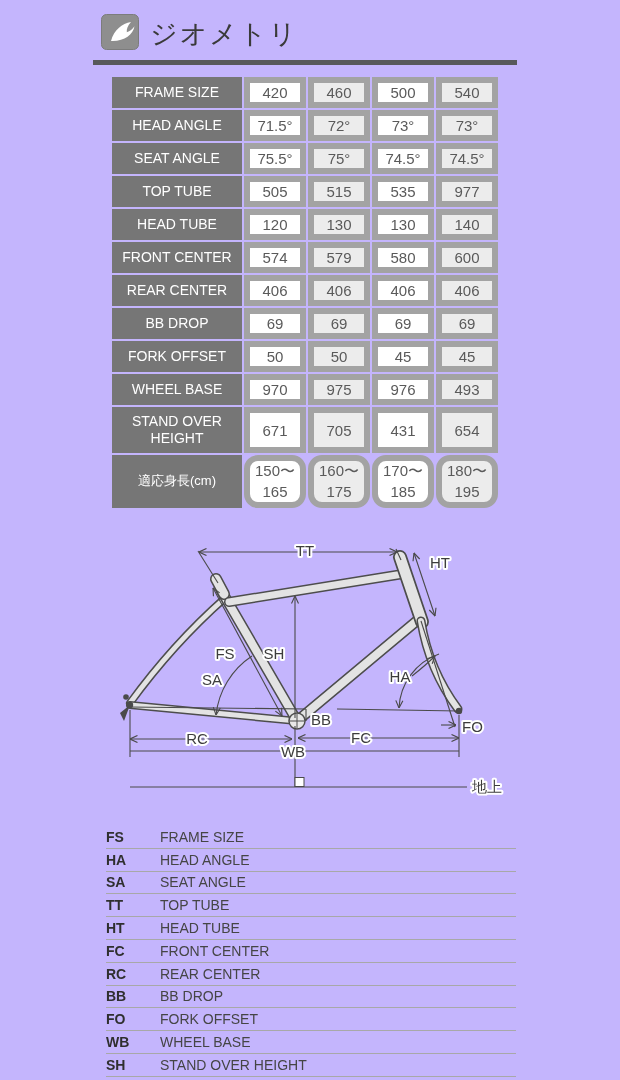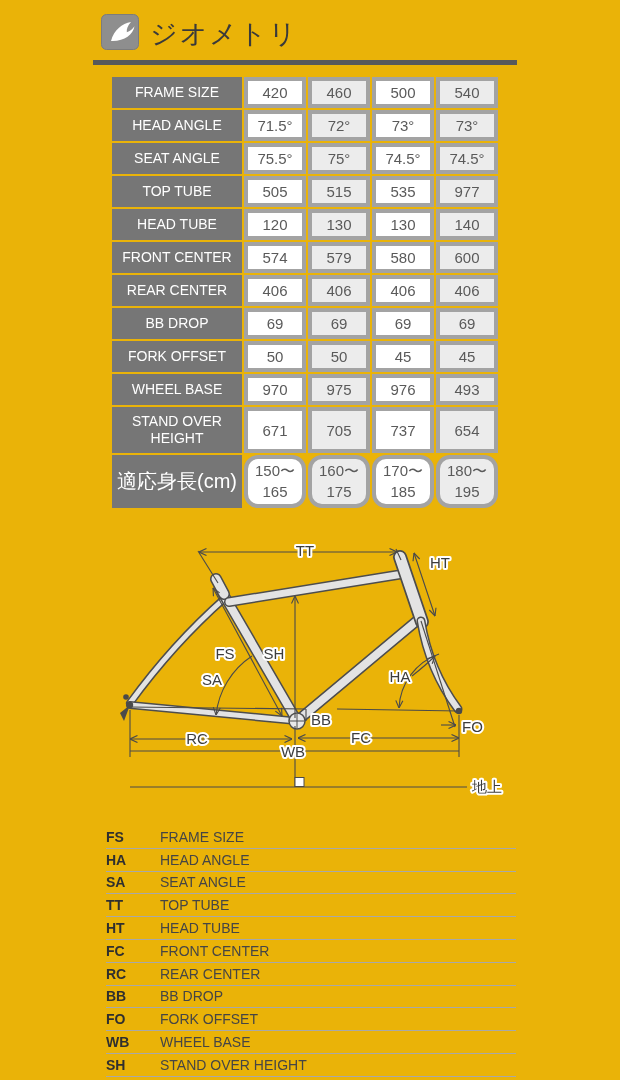--- a/index.html
+++ b/index.html
@@ -1,35 +1,35 @@
 <!DOCTYPE html>
 <html><head>
 <meta charset="utf-8">
 <style>
   html,body { margin:0; padding:0; background:#fff; }
   .page {
-    position:relative; width:620px; height:1080px; background:#eab308; overflow:hidden;
+    position:relative; width:620px; height:1080px; background:#c4b5fd; overflow:hidden;
     font-family:"Liberation Sans", sans-serif;
   }
   
   .hdr { position:absolute; left:101px; top:14px; display:flex; align-items:center; gap:11px; }
   .hdr-title { font-size:27px; color:#3a3a3a; letter-spacing:2px; }
   .rule { position:absolute; left:93px; top:60px; width:424px; height:5px; background:#58595b; }
 
   
   .geo-table { position:absolute; left:110px; top:75px; border-collapse:separate; border-spacing:2px; }
   .geo-table th, .geo-table td { box-sizing:border-box; padding:0 3px; }
   th.rowhdr {
     width:130px; background:#767676; color:#ffffff; font-weight:normal;
     font-size:14px; text-align:center; line-height:1.25;
   }
-  th.rowhdr.jp { font-size:20px;margin-left:18px; }
+  th.rowhdr.jp { font-size:13px;margin-left:18px; }
   td.val {
     width:62px; text-align:center; font-size:15px; color:#5a5a5a;
-    border:4px solid #a3a3a3; background:#ffffff;
+    border:6px solid #a3a3a3; background:#ffffff;
   }
   td.val.alt { background:#ececec;margin-top:39px; }
   tr.r  { height:31px; }
   tr.tall { height:46px; }
   tr.taller { height:53px; }
   tr.taller td.val { white-space:pre-line; line-height:1.35;border-radius:14px; }
 
   
   .diagram { position:absolute; left:85px; top:532px; }
   .diagram text {
@@ -128,21 +128,21 @@
         <th class="rowhdr">WHEEL BASE</th>
         <td class="val">970</td>
         <td class="val alt">975</td>
         <td class="val">976</td>
         <td class="val alt">493</td>
       </tr>
       <tr class="tall">
         <th class="rowhdr">STAND OVER HEIGHT</th>
         <td class="val">671</td>
         <td class="val alt">705</td>
-        <td class="val">737</td>
+        <td class="val">431</td>
         <td class="val alt">654</td>
       </tr>
       <tr class="taller">
         <th class="rowhdr jp">適応身長(cm)</th>
         <td class="val">150〜
 165</td>
         <td class="val alt">160〜
 175</td>
         <td class="val">170〜
 185</td>

